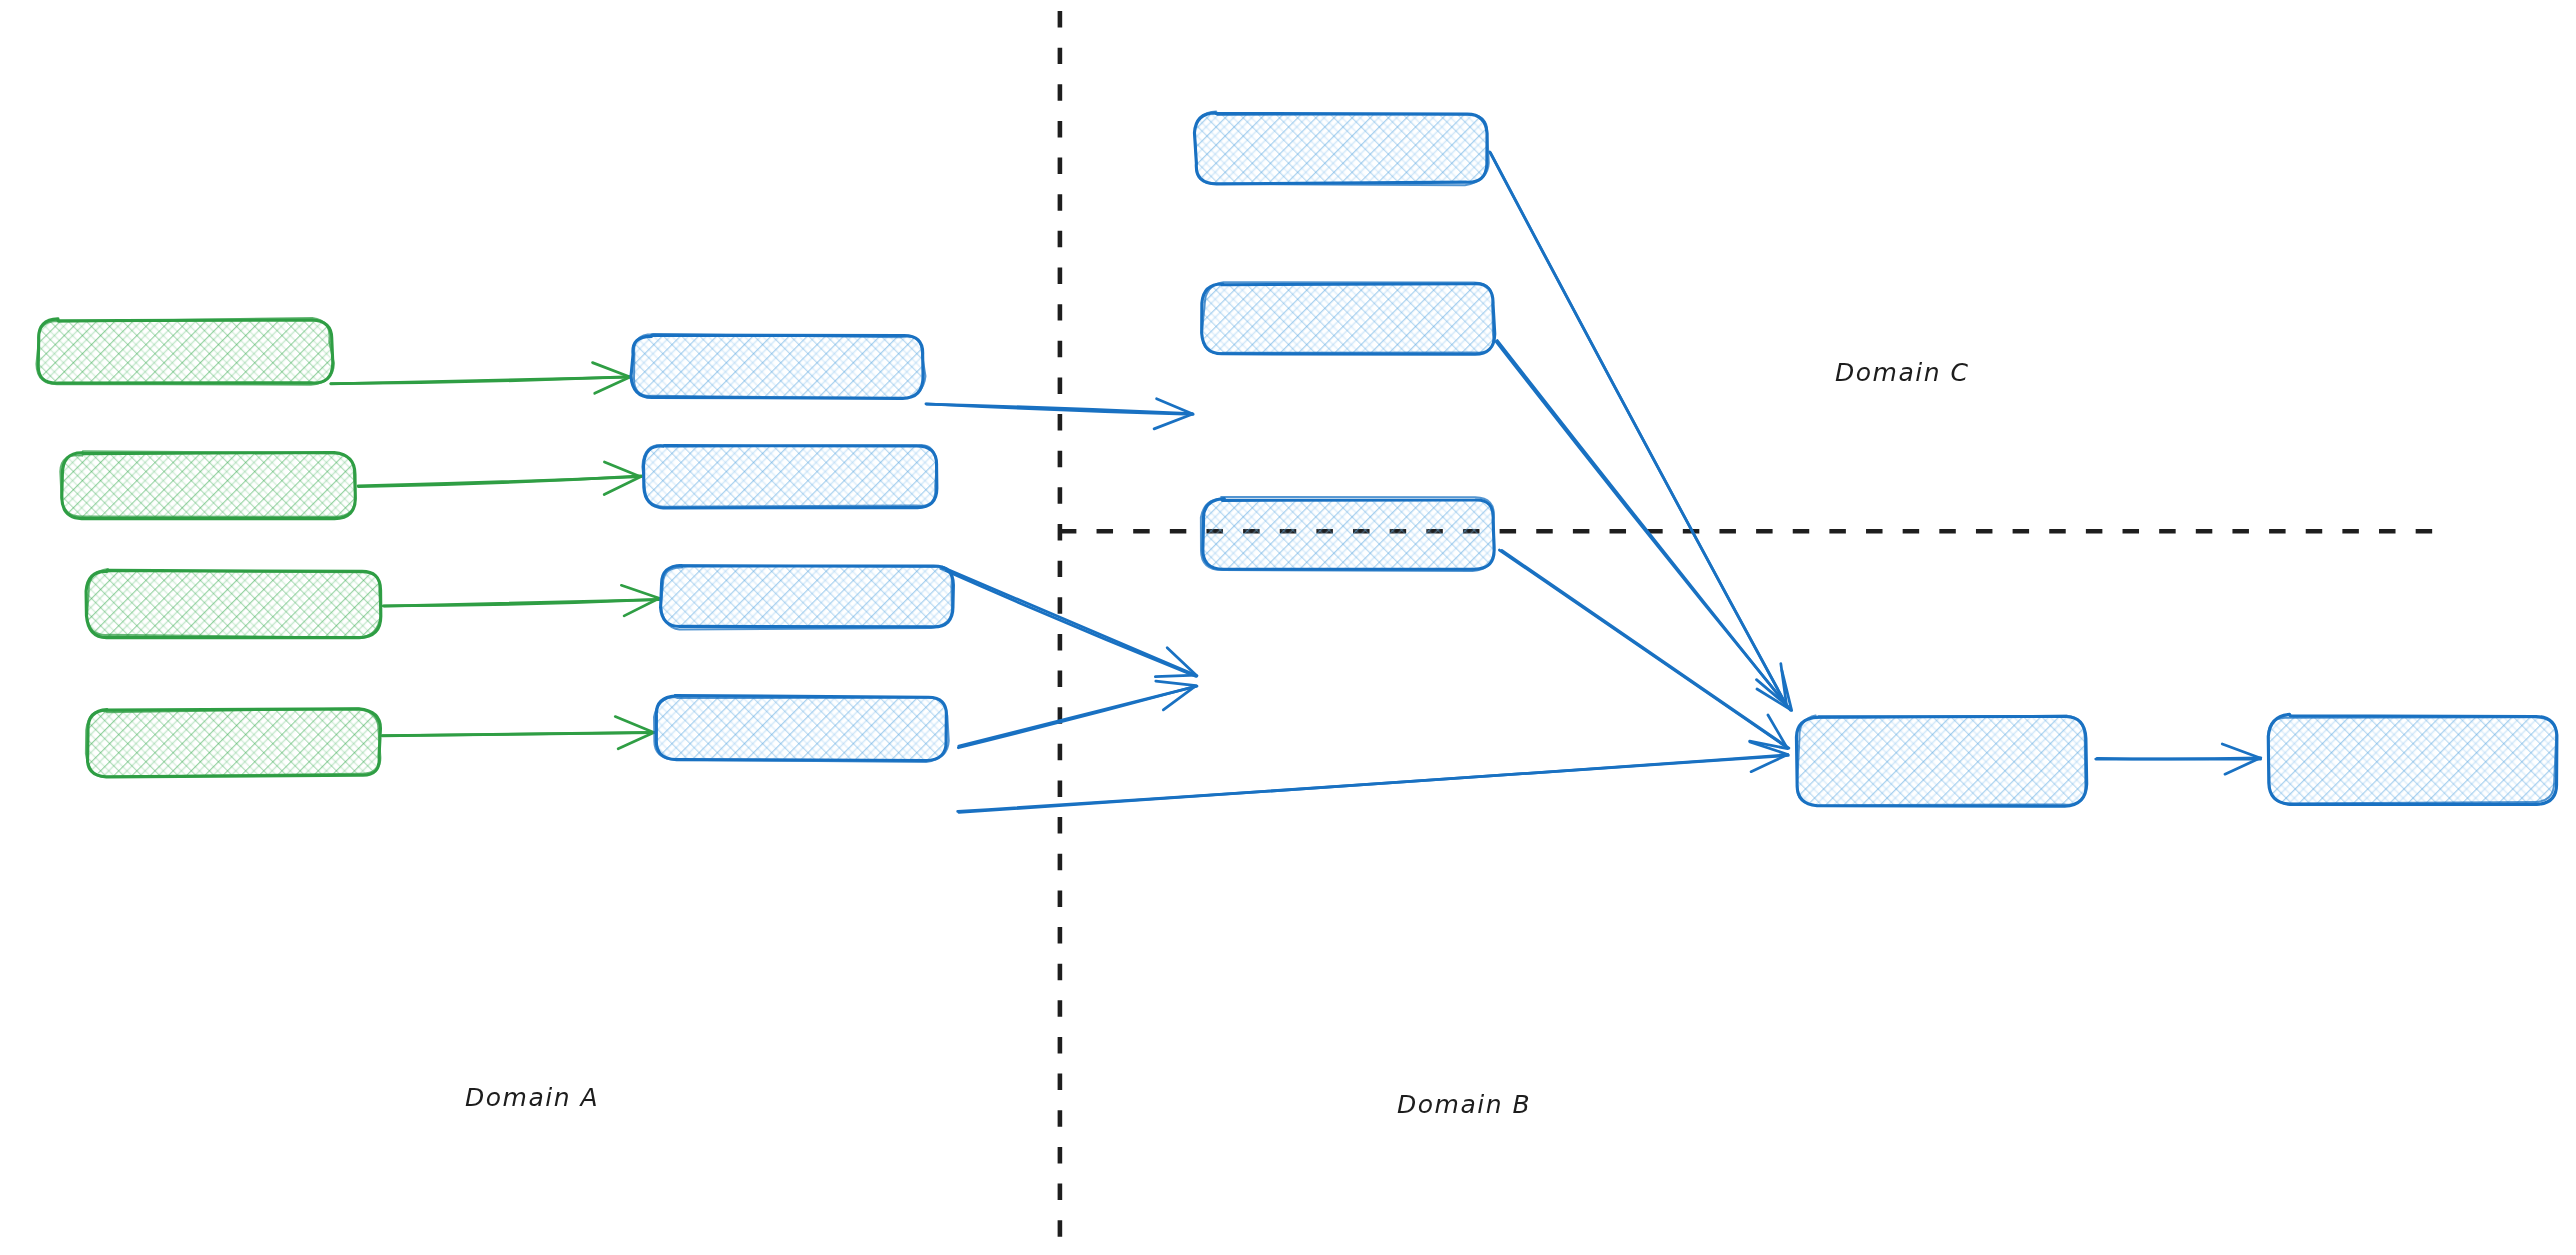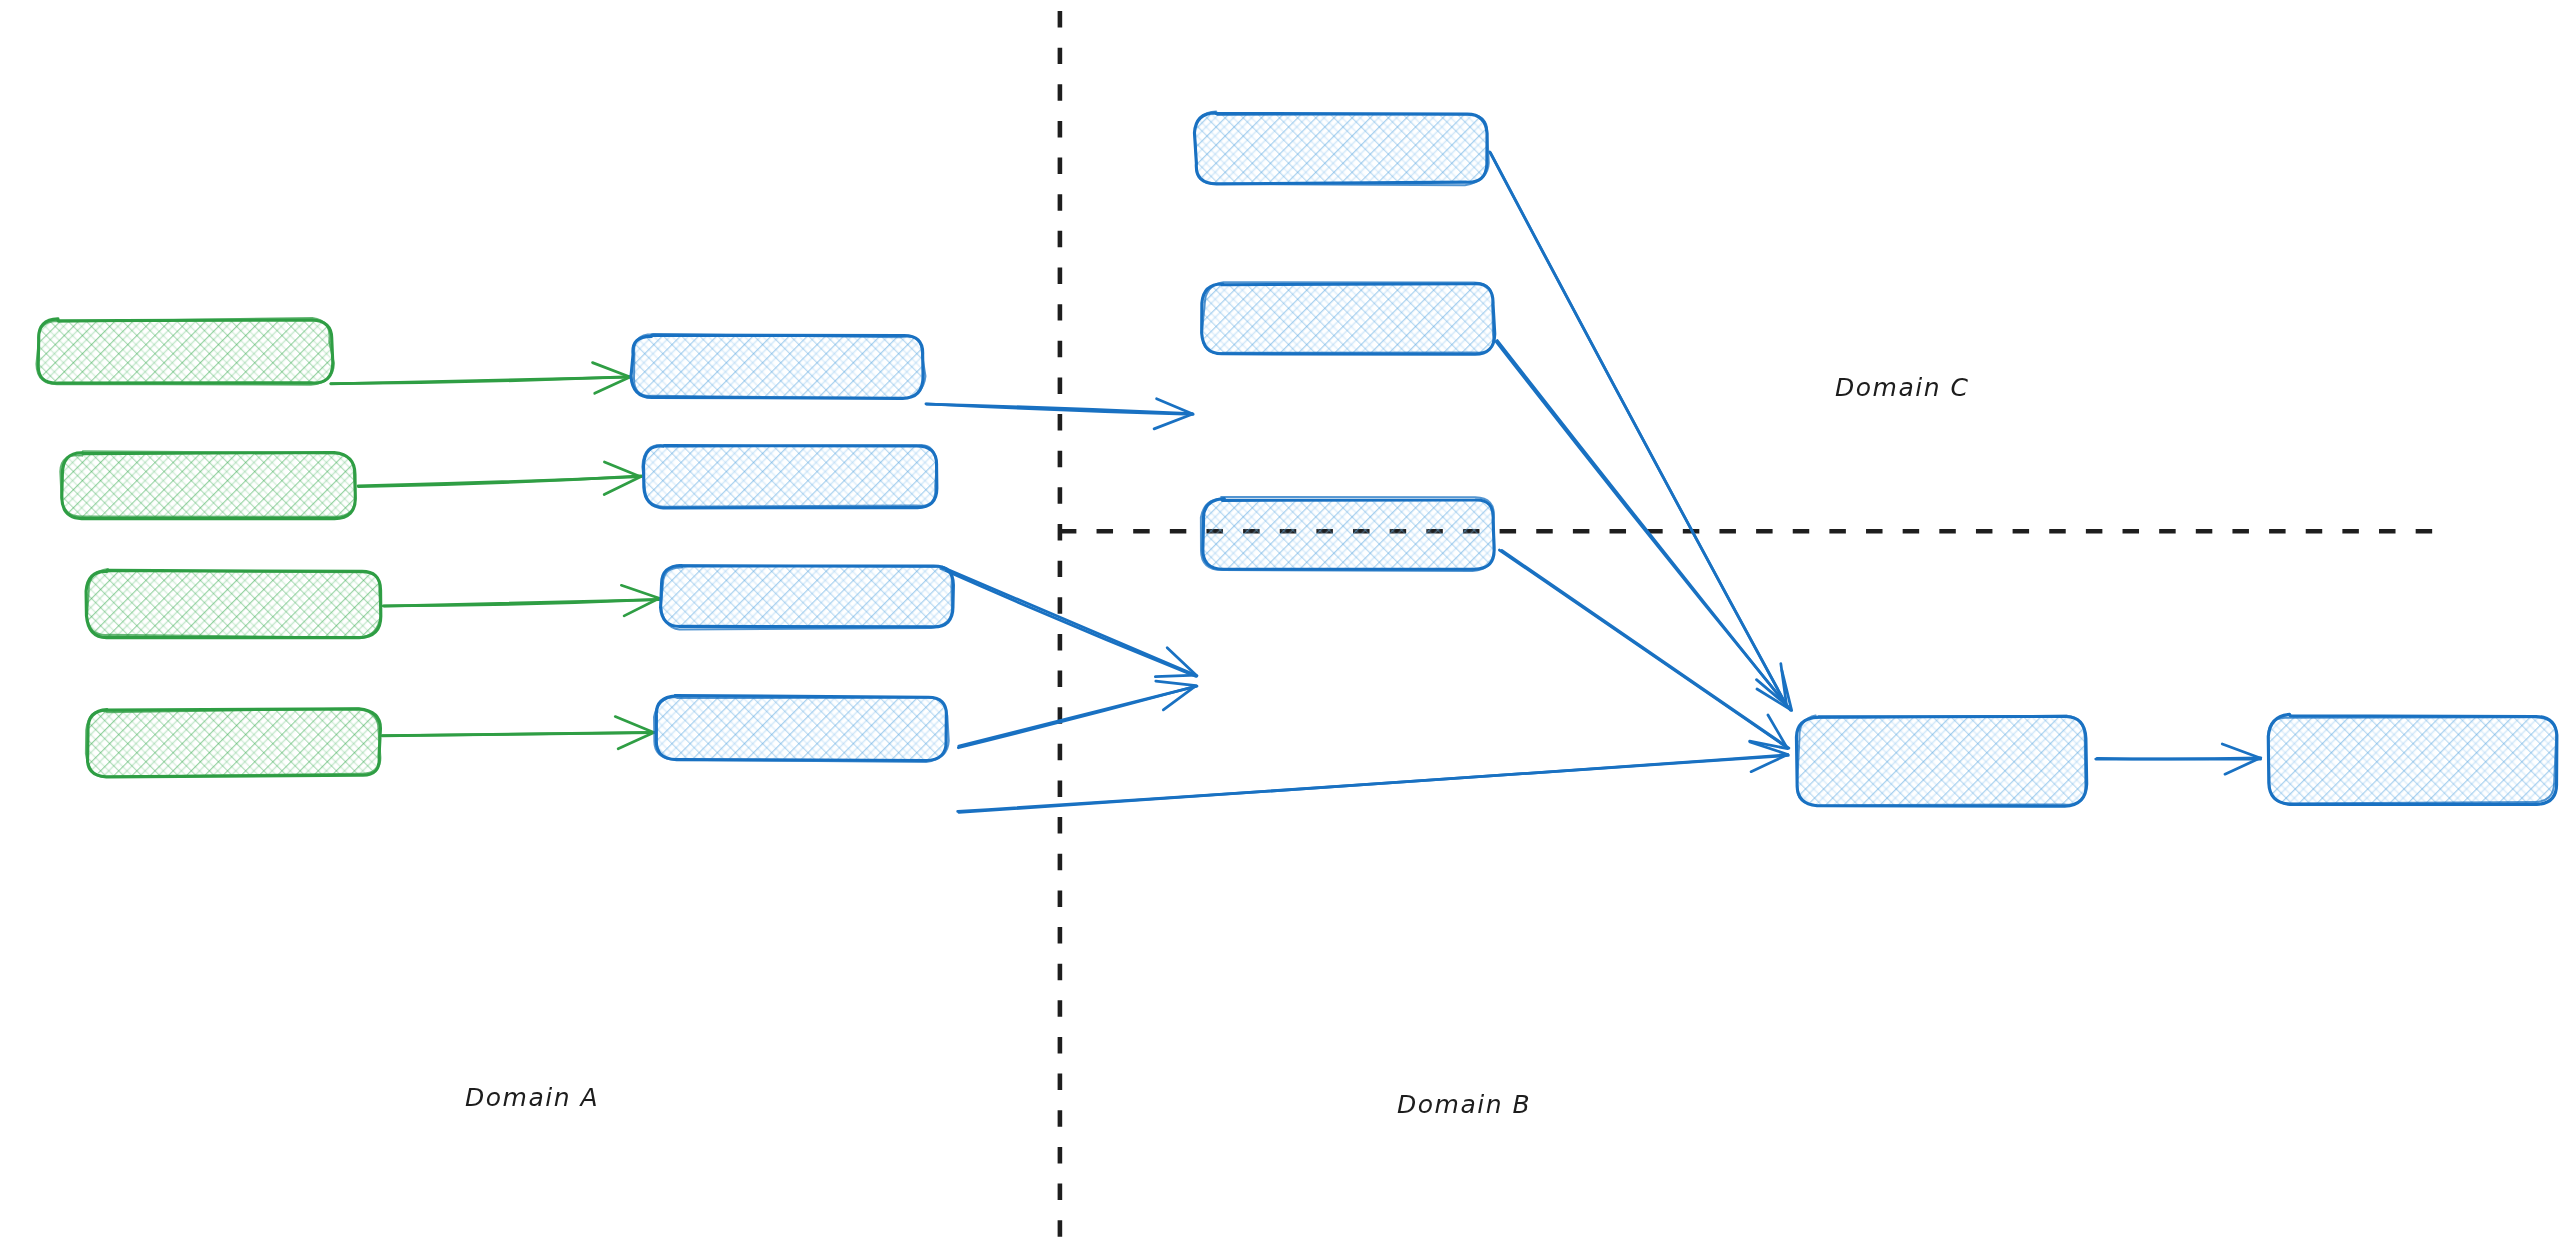--- a/index.html
+++ b/index.html
@@ -222,16 +222,16 @@
           <rect x="2477" y="781" width="313" height="96" rx="22" ry="22" fill="url(#hatch-blue)" clip-path="url(#clip-c2)" opacity="0.95"></rect>
           <rect x="2477" y="781" width="313" height="96" rx="22" ry="22" fill="url(#hatch-blue2)" clip-path="url(#clip-c2)" opacity="0.8"></rect>
           <path d="M 2500.2784480866044 781.4151320447679 L 2766.880594119523 782.1405752858612 Q 2789.291474957578 781.3675390570891 2791.1627778234893 802.5704200223554 L 2790.801487839222 855.7593576529529 Q 2791.211058146227 876.9746254781727 2769.087832100876 878.141486813454 L 2499.751941177901 878.102922192635 Q 2477.3764725271612 876.1470497933682 2476.671082941536 854.7470367072616 L 2476.0889313062653 803.7963379688096 Q 2477.87130941255 781.513701819675 2499.33517133072 779.873043747386 Z" fill="none" stroke="#1971c2" stroke-width="3.4" stroke-linecap="round" stroke-linejoin="round" opacity="1"></path>
           <path d="M 2497.3147887015716 783.4910368000158 L 2765.4570996213706 782.9748150817119 Q 2792.301439890079 782.860587539617 2790.501934399456 802.583807600569 L 2788.17389054019 854.1789632868953 Q 2787.8926728662104 875.9301822273992 2765.599615112506 875.5726972640492 L 2500.3409949570896 877.0585027324967 Q 2477.088362542726 877.8889846195467 2477.351404399052 855.6348859257065 L 2476.1230400307104 800.4346716859378 Q 2477.9155890621246 781.9111862267367 2498.081612454541 783.5984483626671 Z" fill="none" stroke="#1971c2" stroke-width="2.2" stroke-linecap="round" stroke-linejoin="round" opacity="0.75"></path>
         </g>
       </g>
   </svg>
   <div id="layer-labels">
       <div class="domain-label" style="left: 465px; top: 1083px;">Domain A</div>
       <div class="domain-label" style="left: 1353px; top: 1090px; margin-left: 44px;">Domain B</div>
-      <div class="domain-label" style="left: 1835px; top: 373px;">Domain C</div>
+      <div class="domain-label" style="left: 1835px; top: 358px;">Domain C</div>
     </div>
 </div>
 
 
 </body></html>

